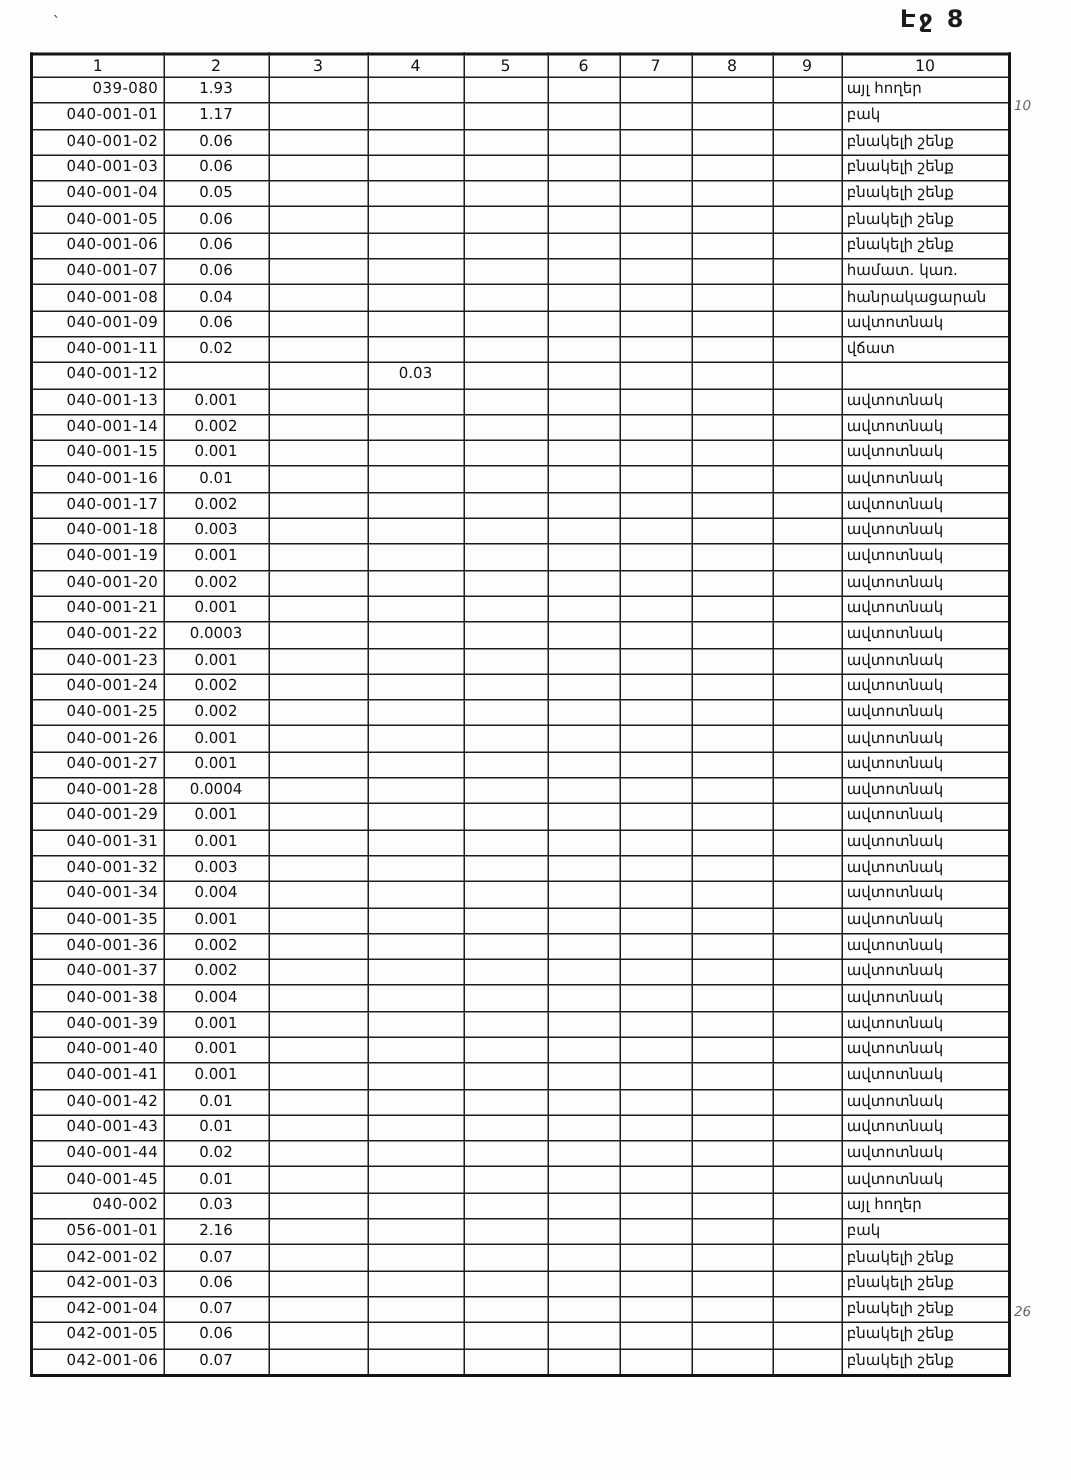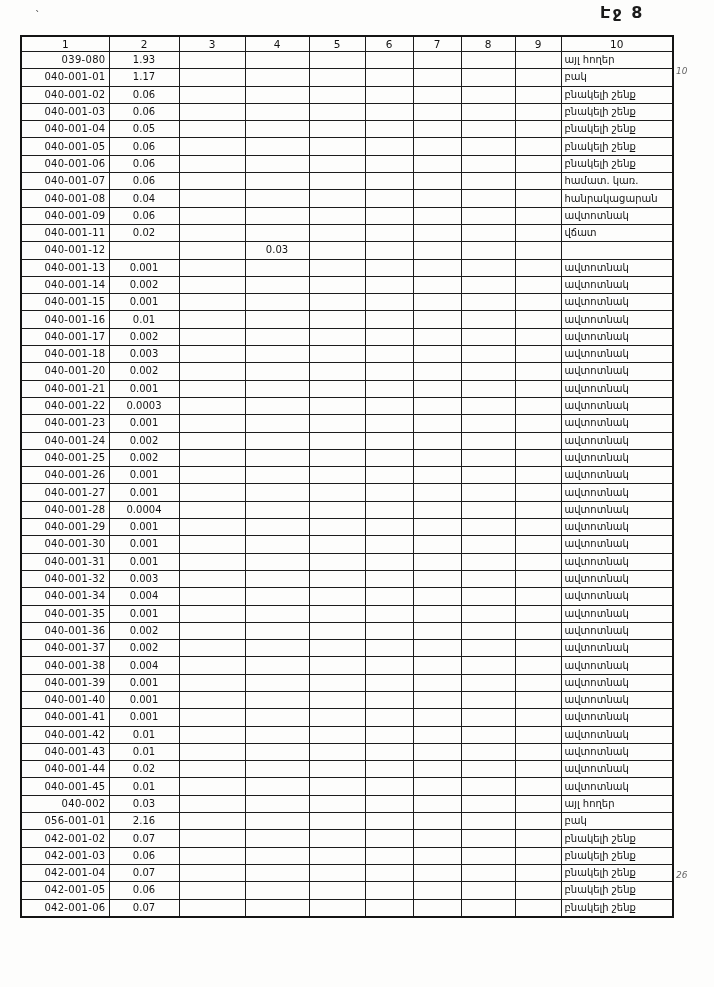--- a/index.html
+++ b/index.html
@@ -334,20 +334,32 @@
           <td class="num"></td>
           <td class="num"></td>
           <td class="num"></td>
           <td class="num"></td>
           <td class="num"></td>
           <td class="num"></td>
           <td class="num"></td>
           <td class="lbl">ավտոտնակ</td>
         </tr>
         <tr>
+          <td class="code">040-001-19</td>
+          <td class="num">0.001</td>
+          <td class="num"></td>
+          <td class="num"></td>
+          <td class="num"></td>
+          <td class="num"></td>
+          <td class="num"></td>
+          <td class="num"></td>
+          <td class="num"></td>
+          <td class="lbl">ավտոտնակ</td>
+        </tr>
+        <tr>
           <td class="code">040-001-20</td>
           <td class="num">0.002</td>
           <td class="num"></td>
           <td class="num"></td>
           <td class="num"></td>
           <td class="num"></td>
           <td class="num"></td>
           <td class="num"></td>
           <td class="num"></td>
           <td class="lbl">ավտոտնակ</td>
@@ -443,32 +455,20 @@
           <td class="num"></td>
           <td class="num"></td>
           <td class="num"></td>
           <td class="num"></td>
           <td class="num"></td>
           <td class="num"></td>
           <td class="lbl">ավտոտնակ</td>
         </tr>
         <tr>
           <td class="code">040-001-29</td>
-          <td class="num">0.001</td>
-          <td class="num"></td>
-          <td class="num"></td>
-          <td class="num"></td>
-          <td class="num"></td>
-          <td class="num"></td>
-          <td class="num"></td>
-          <td class="num"></td>
-          <td class="lbl">ավտոտնակ</td>
-        </tr>
-        <tr>
-          <td class="code">040-001-30</td>
           <td class="num">0.001</td>
           <td class="num"></td>
           <td class="num"></td>
           <td class="num"></td>
           <td class="num"></td>
           <td class="num"></td>
           <td class="num"></td>
           <td class="num"></td>
           <td class="lbl">ավտոտնակ</td>
         </tr>

